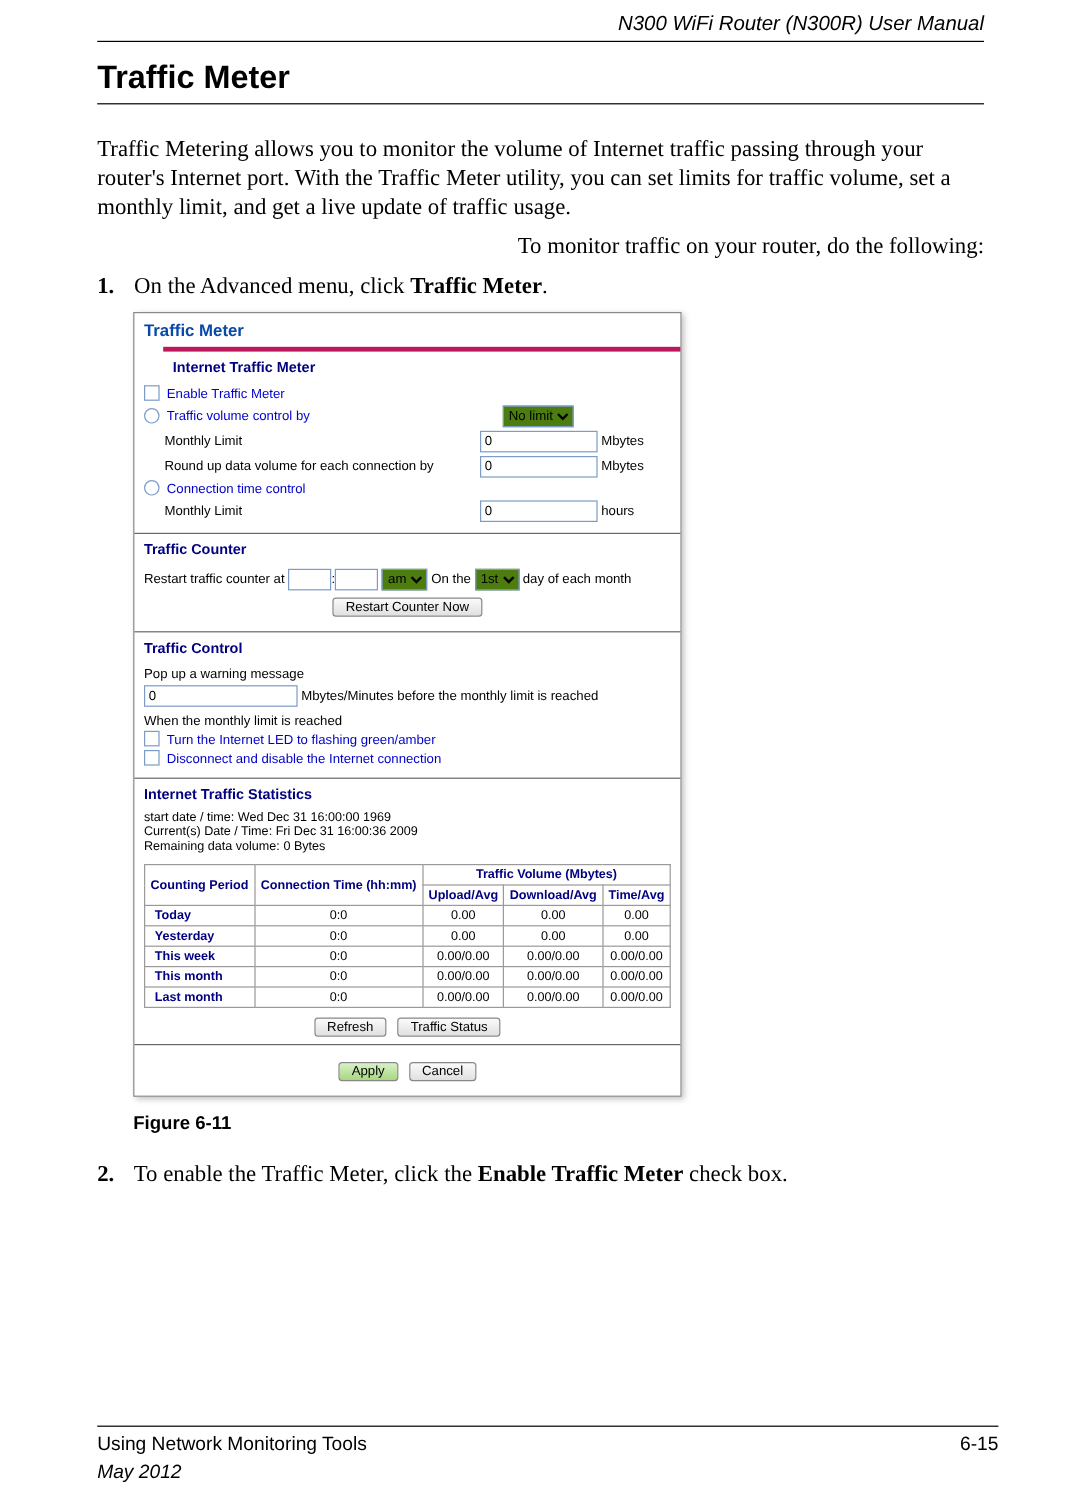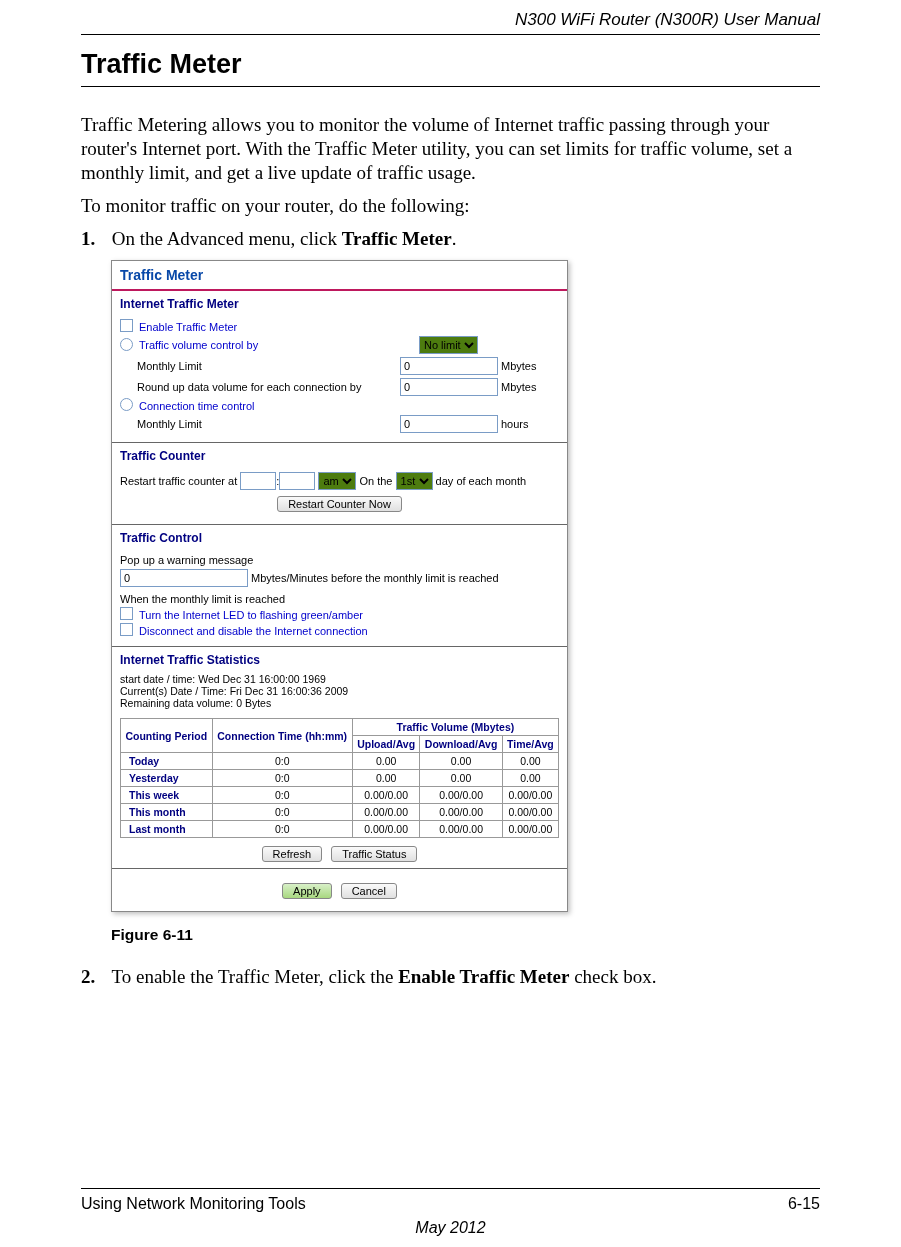--- a/index.html
+++ b/index.html
@@ -37,20 +37,21 @@
     font-size: 27px;
     margin: 0 0 6px 0;
   }
   .intro {
     margin: 26px 0 8px 0;
     line-height: 1.25;
   }
   .para {
     margin: 10px 0;
     line-height: 1.25;
+    text-align: right;
   }
   .step {
     margin: 8px 0;
   }
   .step .num {
     font-weight: bold;
     display: inline-block;
     width: 26px;
   }
   .bold { font-weight: bold; }
@@ -72,21 +73,21 @@
     font-size: 14px;
     padding: 6px 8px 4px 8px;
   }
   .shot .section-head {
     color: #000080;
     font-weight: bold;
     font-size: 12px;
     padding: 6px 8px 4px 8px;
     border-top: 1px solid #666;
   }
-  .shot .section-head.first { border-top: 2px solid #be185d; margin-top:2px;}
+  .shot .section-head.first { border-top: 4px solid #be185d; margin-top:2px;margin-left:24px;}
   .shot .blue { color: #0000cc; }
   .shot .inner { padding: 2px 8px 6px 8px; }
   .shot .row { display: flex; align-items: center; margin: 3px 0; }
   .shot .row label.left { flex: 0 0 280px; }
   .shot input[type="text"] {
     font-family: inherit;
     font-size: 11px;
     border: 1px solid #7a9cc6;
     height: 16px;
     padding: 0 3px;
@@ -157,27 +158,27 @@
     font-family: Arial, Helvetica, sans-serif;
     font-weight: bold;
     font-size: 15.5px;
     margin: 14px 0 0 30px;
   }
 
   .footer {
     position: absolute;
     bottom: 10px;
     left: 30px;
-    right: 30px;
+    right: 18px;
     font-family: Arial, Helvetica, sans-serif;
     font-size: 16px;
   }
   .footer hr { border:none; border-top:1px solid #000; margin: 4px 0 6px 0;}
   .footer .row1 { display:flex; justify-content:space-between; }
-  .footer .row2 { text-align:center; font-style: italic; margin-top: 6px;}
+  .footer .row2 { font-style: italic; margin-top: 6px;}
 </style>
 </head>
 <body>
 
 <div class="page">
 
   <div class="header-right">N300 WiFi Router (N300R) User Manual</div>
   <hr class="thin">
 
   <h1 class="section">Traffic Meter</h1>

